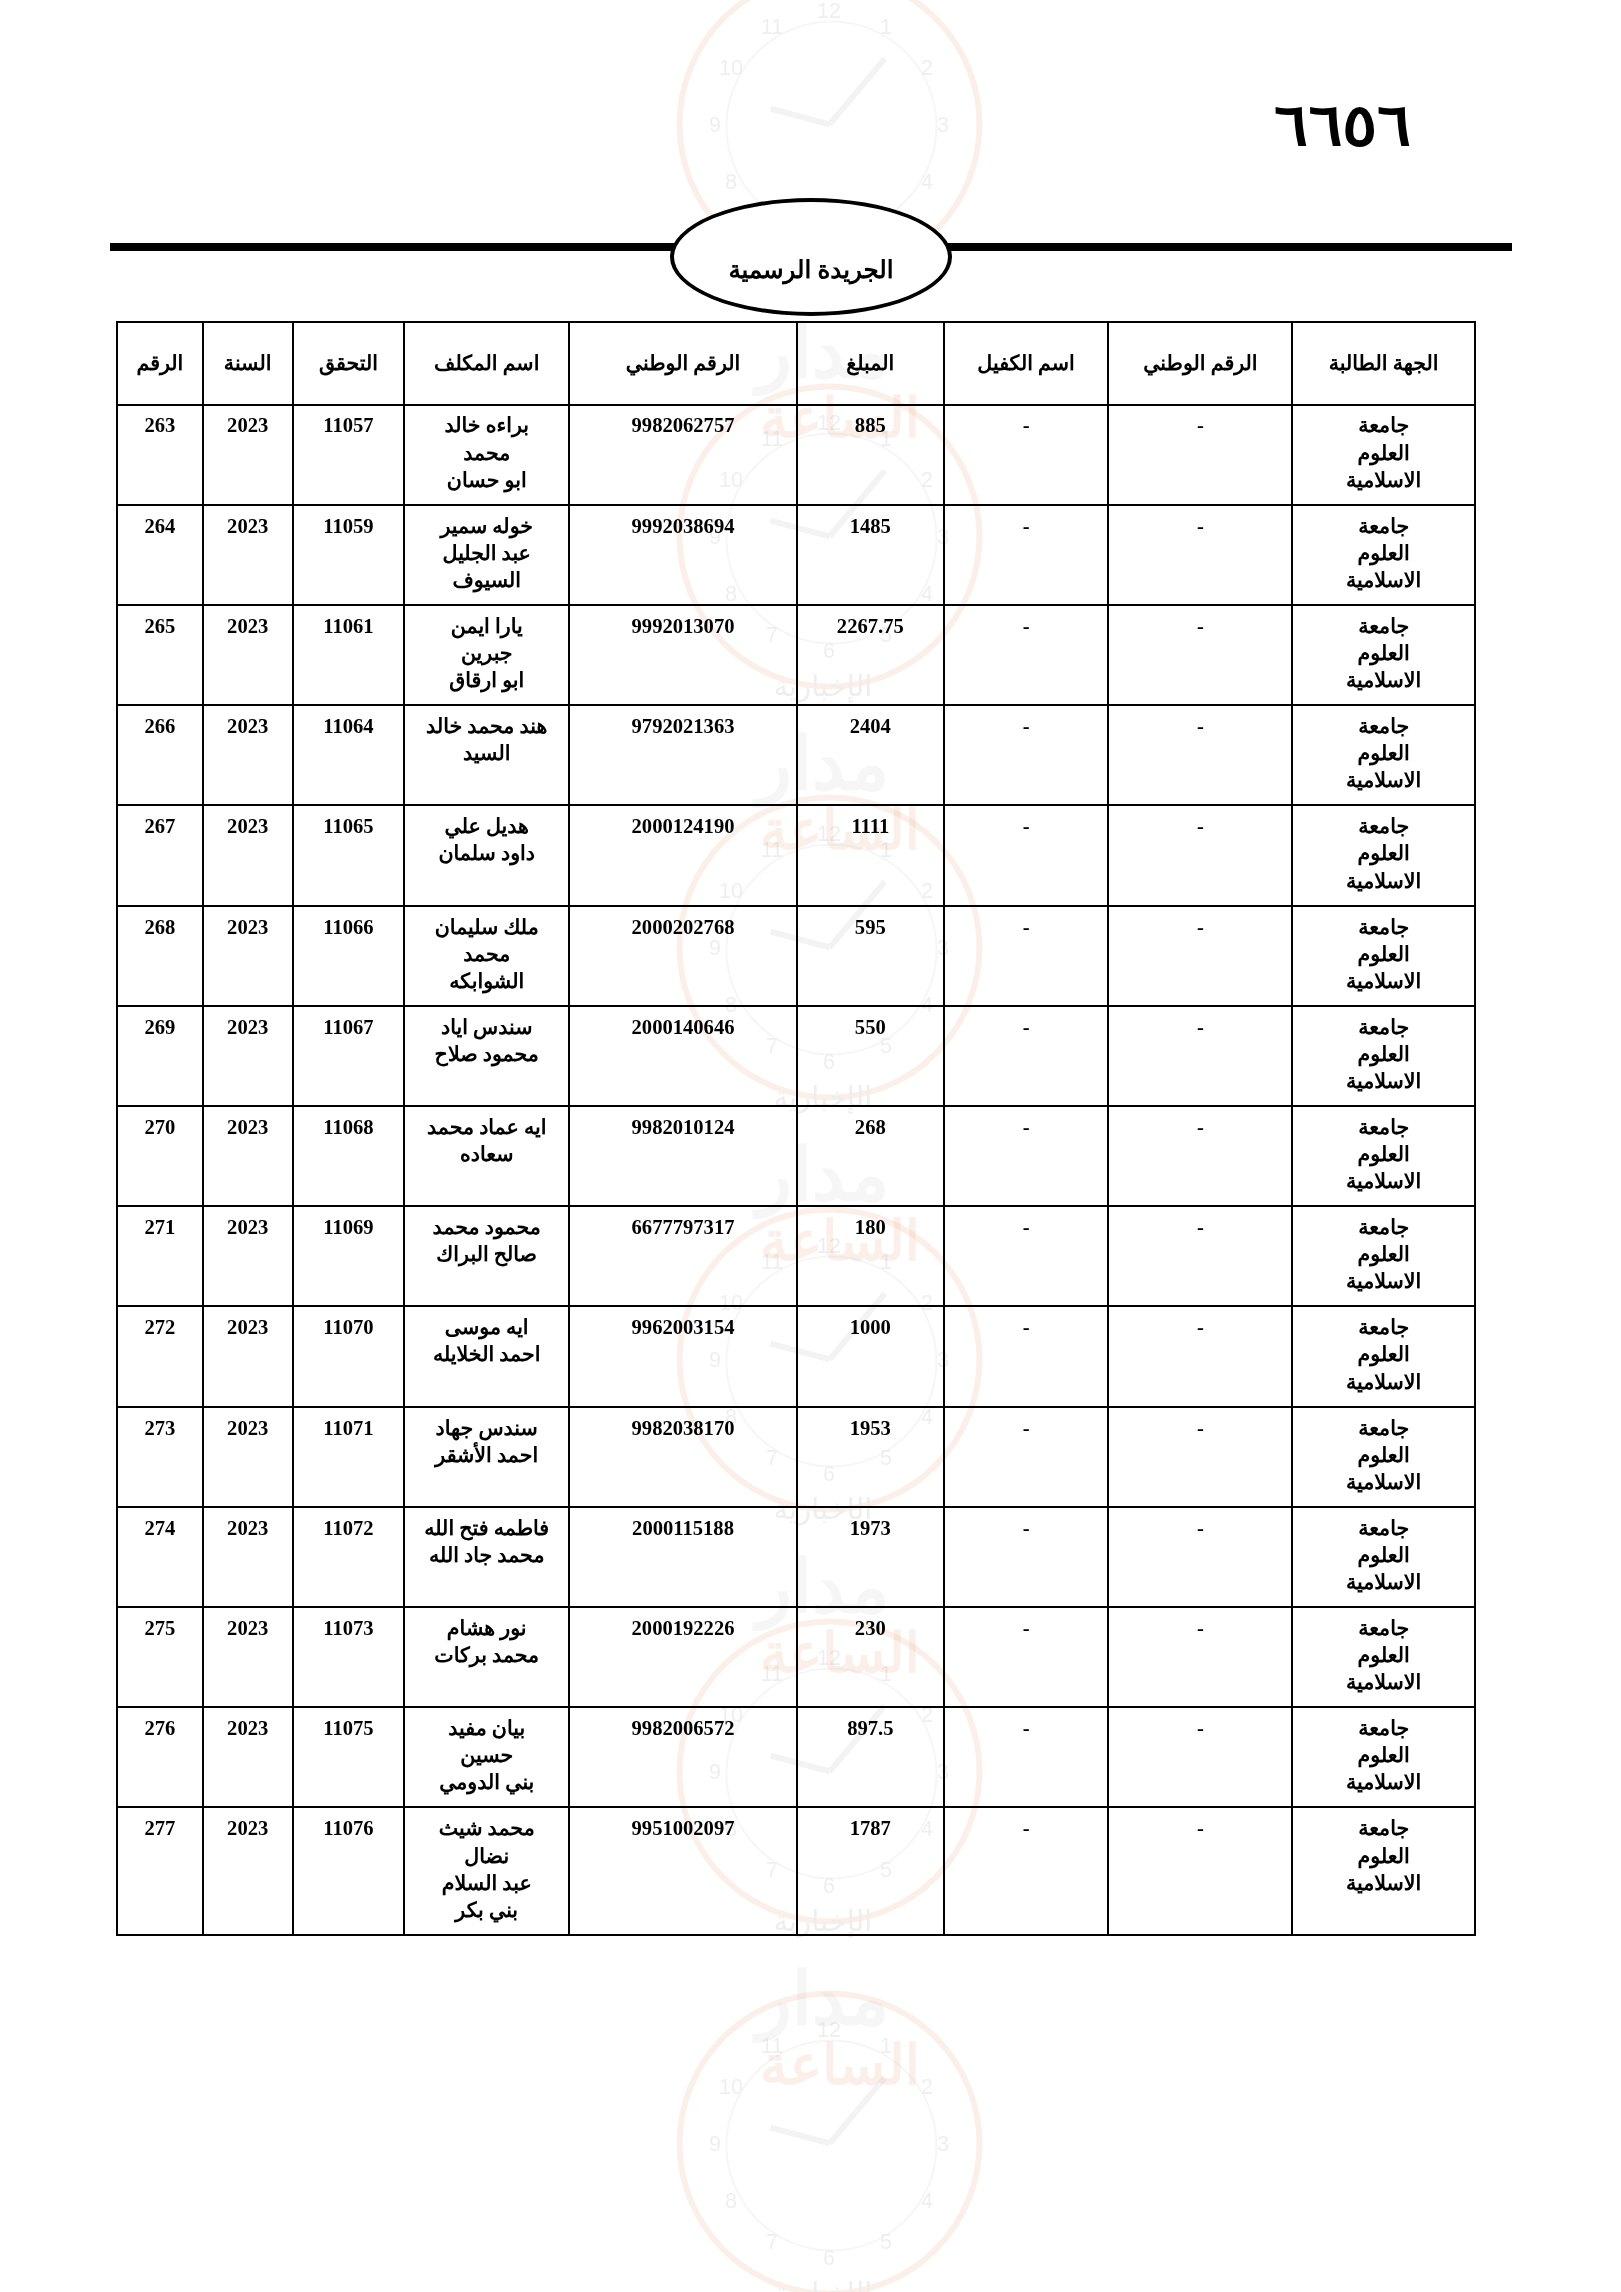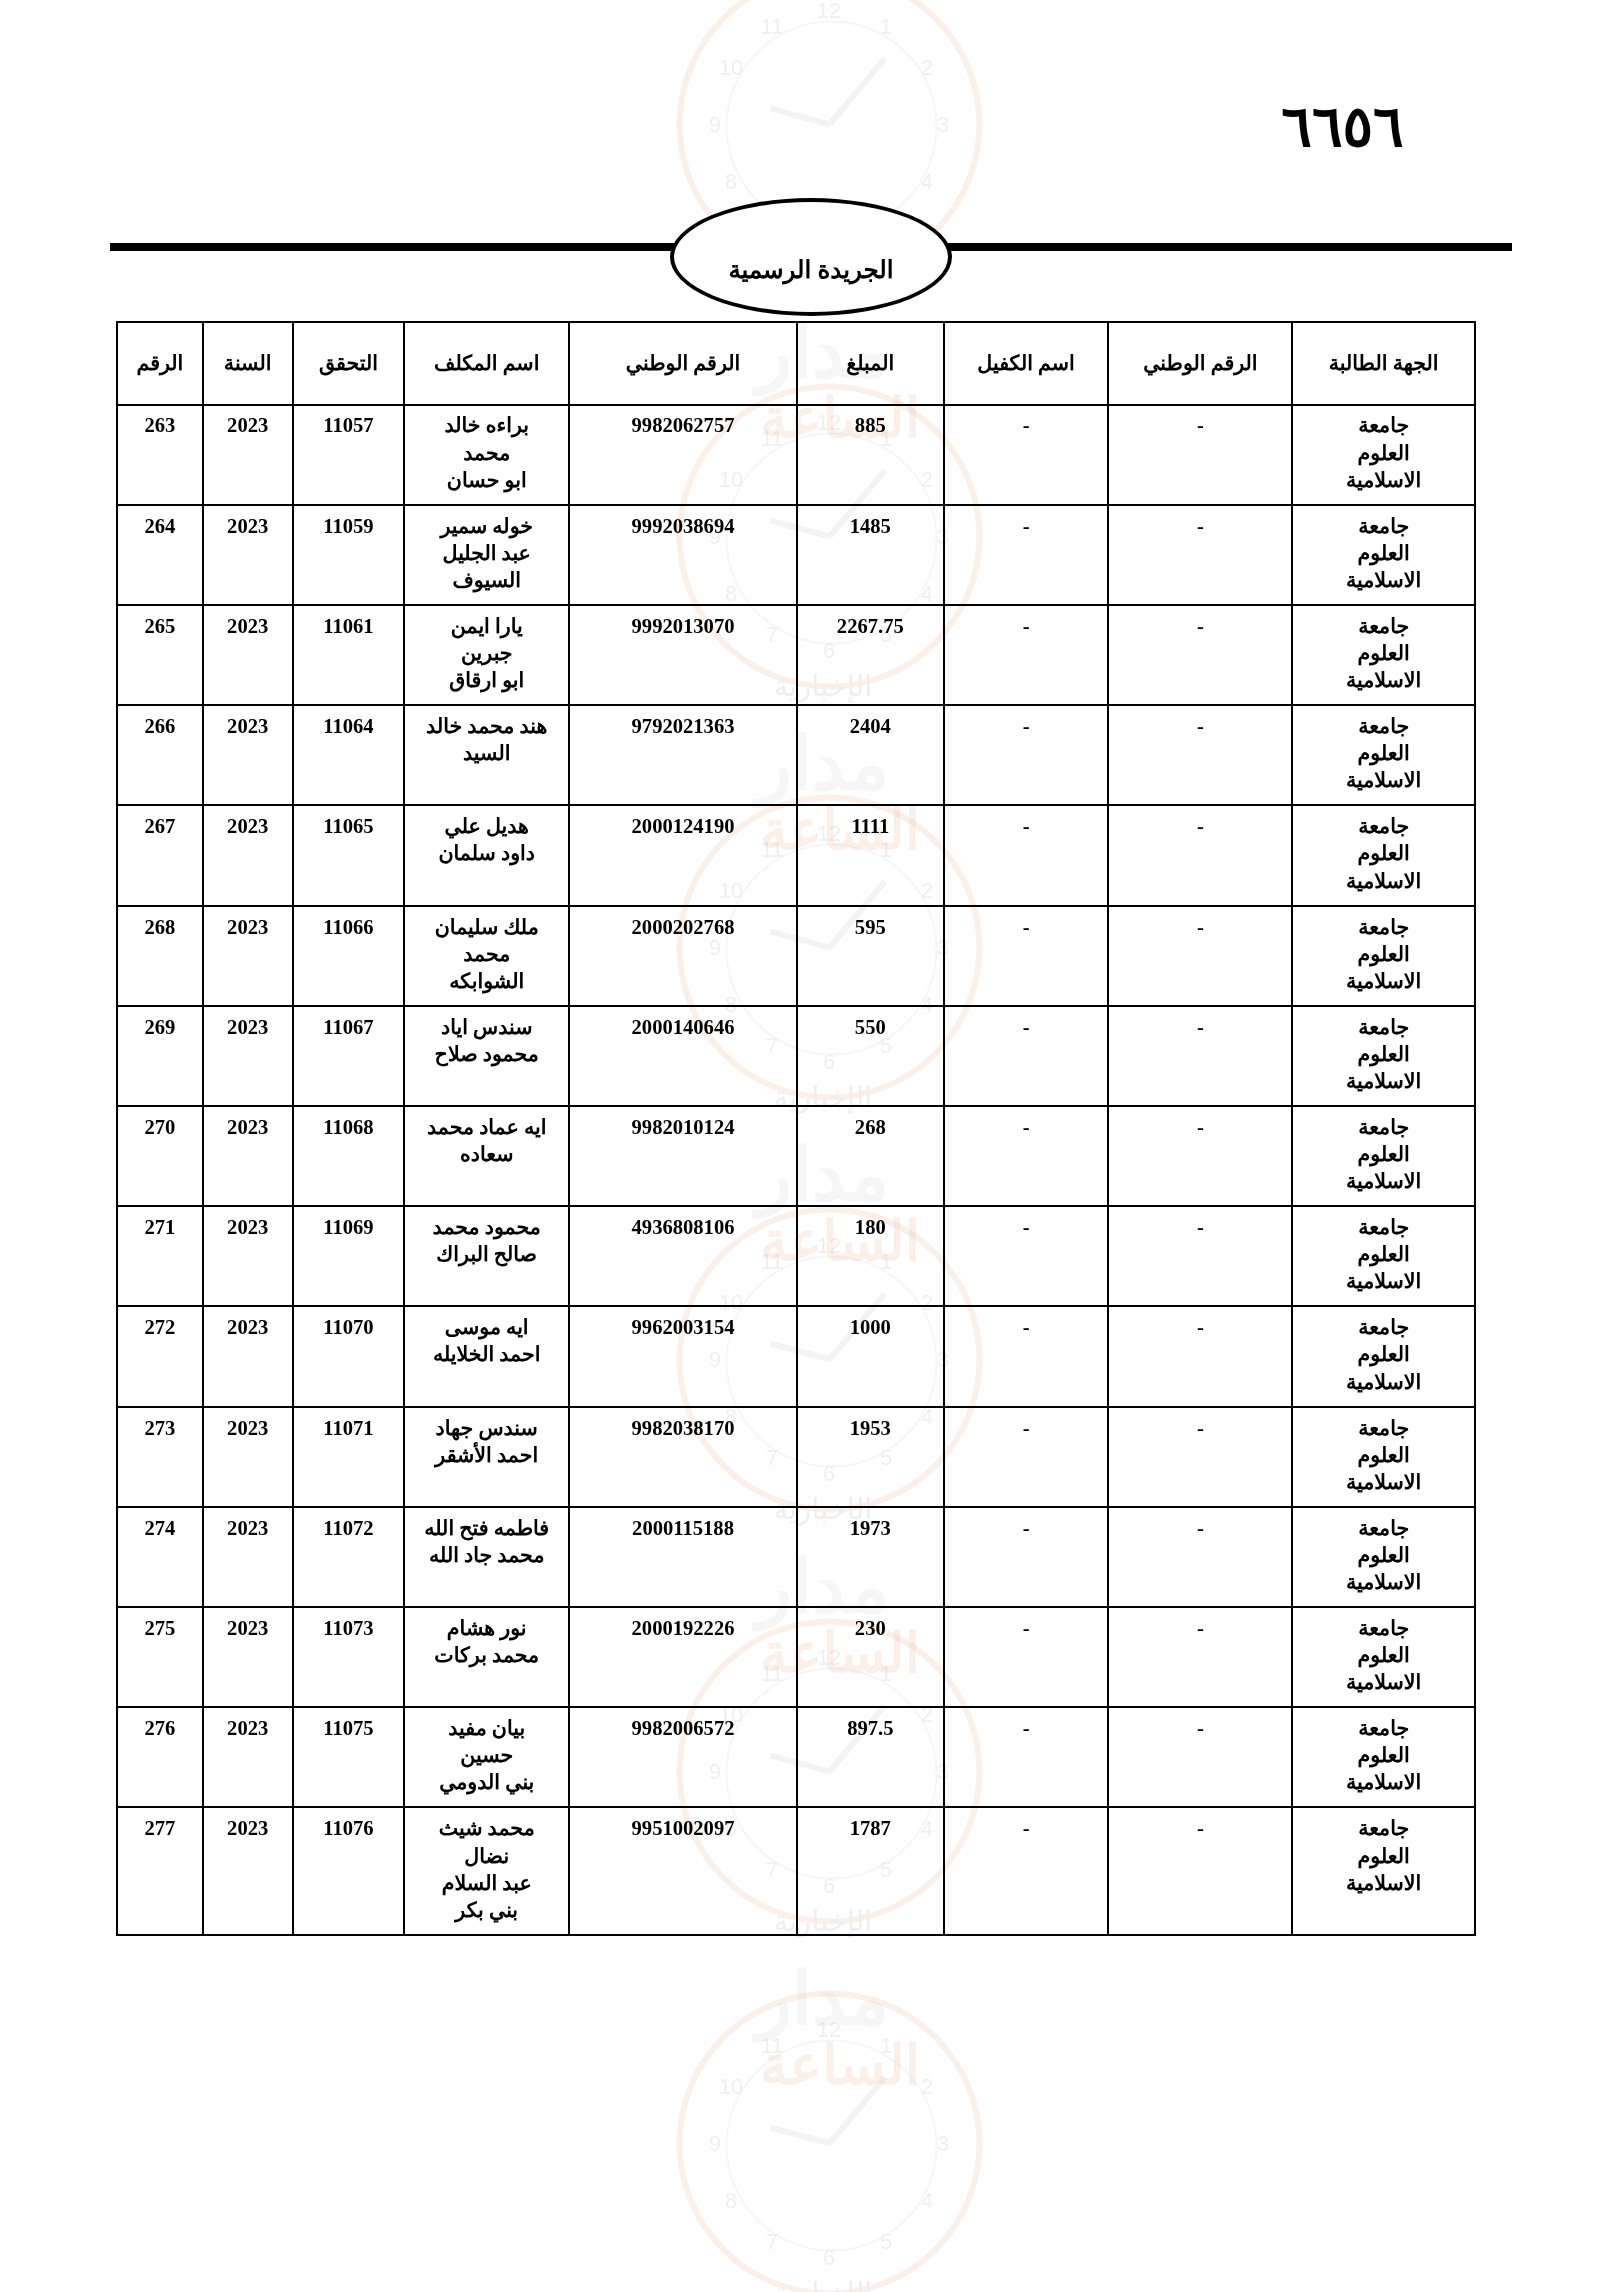--- a/index.html
+++ b/index.html
@@ -113,21 +113,21 @@
 
   .page-number {
     position: absolute;
     top: 93px;
     left: 1215px;
     width: 255px;
     text-align: center;
     font-size: 57px;
     font-weight: bold;
     letter-spacing: 2px;
-    font-family: Liberation Sans, sans-serif;
+    font-family: Liberation Mono, monospace;
   }
 
   .header-rule-wrap {
     position: absolute;
     top: 227px;
     left: 110px;
     width: 1402px;
     height: 41px;
   }
   .header-rule {
@@ -512,21 +512,21 @@
         </tr>
         <tr>
           <td class="col-jiha cell-lines">
             <span>جامعة</span>
             <span>العلوم</span>
             <span>الاسلامية</span>
           </td>
           <td class="col-rwatani dash">-</td>
           <td class="col-kafil dash">-</td>
           <td class="col-mablagh num-cell">180</td>
-          <td class="col-watani num-cell">4936808106</td>
+          <td class="col-watani num-cell">6677797317</td>
           <td class="col-ism cell-lines">
             <span>محمود محمد</span>
             <span>صالح البراك</span>
           </td>
           <td class="col-tahaqq num-cell">11069</td>
           <td class="col-sana num-cell">2023</td>
           <td class="col-raqm num-cell">271</td>
         </tr>
         <tr>
           <td class="col-jiha cell-lines">

